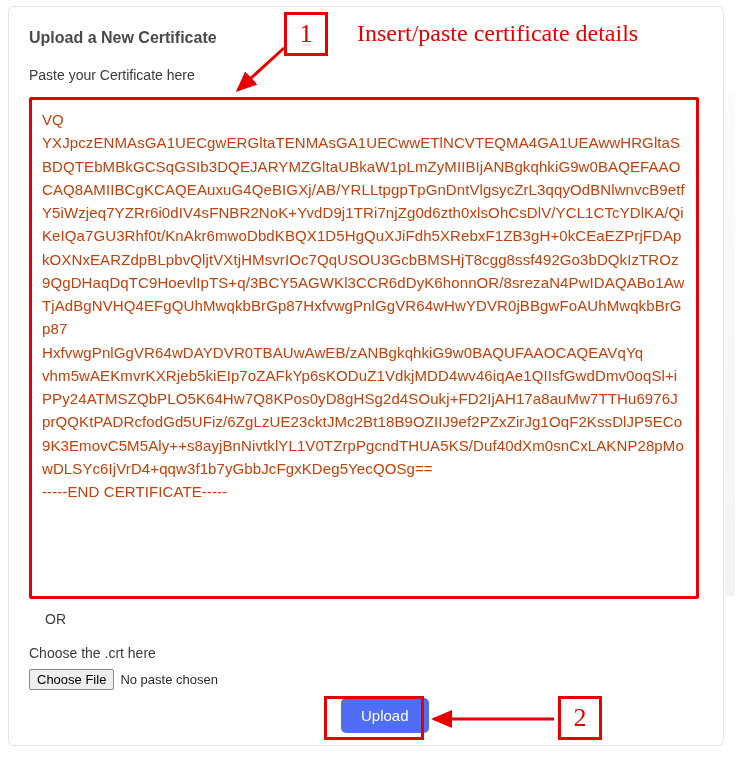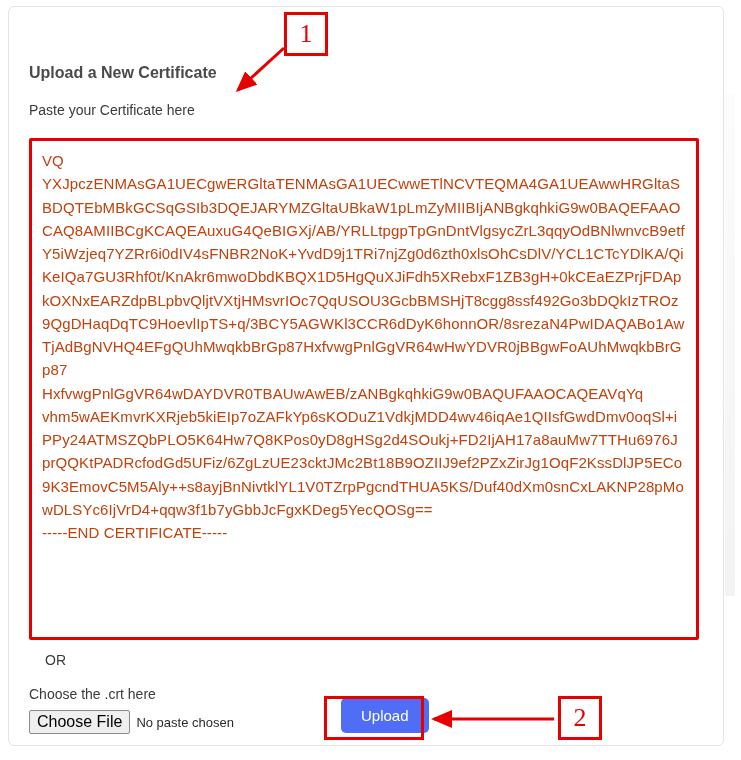--- a/index.html
+++ b/index.html
@@ -19,27 +19,26 @@
       background: #fff;
       border: 1px solid #e4e4e4;
       border-radius: 6px;
       padding: 22px 20px;
     }
     .title {
       font-size: 16px;
       font-weight: 700;
       color: #4a4a4a;
       margin-bottom: 20px;
-      margin-top: 35px;
     }
     .label {
       font-size: 14px;
       color: #3a3a3a;
       font-weight: 500;
-      margin-bottom: 20px;
+      margin-bottom: 14px;
     }
     .textarea-wrap {
       position: relative;
       border: 3px solid #e60000;
       border-radius: 2px;
       width: 670px;
       height: 502px;
       margin-bottom: 8px;
     }
     textarea {
@@ -64,21 +63,21 @@
       margin: 12px 0 18px 16px;
       font-weight: 500;
     }
     .file-row {
       display: flex;
       align-items: center;
       gap: 6px;
     }
     .file-btn {
       font-family: Arial, sans-serif;
-      font-size: 16px;
+      font-size: 13px;
       background: #efefef;
       border: 1px solid #8a8a8a;
       border-radius: 2px;
       padding: 2px 7px;
       cursor: pointer;
     }
     .file-status {
       font-size: 13px;
       color: #2a2a2a;
     }
@@ -155,20 +154,21 @@
     <span class="file-status">No paste chosen</span>
   </div>
 
   <button class="upload-btn">Upload</button>
 </div>
 
 <div class="right-scroll-edge"></div>
 
 <div class="overlay">
   <div class="callout-box callout-1">1</div>
+  <div class="annotation-text">Insert/paste certificate details</div>
 
   <svg class="arrow" style="left:228px; top:42px;" width="64" height="56">
     <defs>
       <marker id="ah1" markerWidth="8" markerHeight="8" refX="6" refY="3" orient="auto">
         <path d="M0,0 L7,3 L0,6 Z" fill="#e60000"></path>
       </marker>
     </defs>
     <line x1="56" y1="6" x2="10" y2="48" stroke="#e60000" stroke-width="3" marker-end="url(#ah1)"></line>
   </svg>
 

